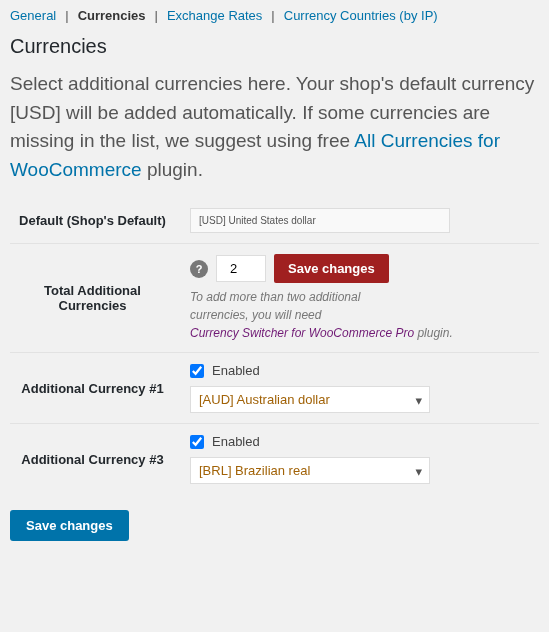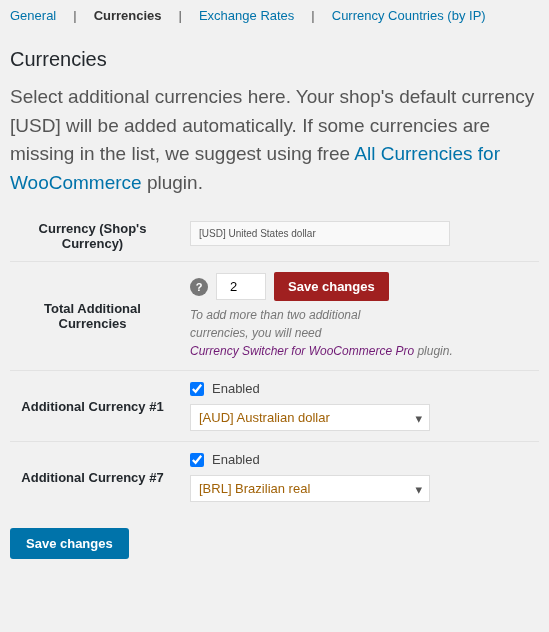--- a/index.html
+++ b/index.html
@@ -10,23 +10,23 @@
       color: #333;
       width: 549px;
       min-height: 632px;
     }
     .container {
       background: #f1f1f1;
       padding: 0 10px 20px 10px;
     }
     .nav-tabs {
       display: flex;
-      gap: 12px;
+      gap: 4px;
       padding: 8px 0 0 0;
-      margin-bottom: 25px;
+      margin-bottom: 12px;
       border-bottom: none;
     }
     .nav-tabs a {
       color: #0073aa;
       text-decoration: none;
       font-size: 13px;
     }
     .nav-tabs span {
       color: #555;
       font-size: 13px;
@@ -228,21 +228,21 @@
     <span>Select additional currencies here. Your shop's default currency [USD] will be added automatically. If some currencies are missing in the list, we suggest using free</span>
     <a href="#">All Currencies for WooCommerce</a>
     <span> plugin.</span>
   </p>
 
   
   <table class="form-table">
     <tbody>
 
       <tr>
-        <th class="th-row">Currency (Shop's Currency)</th>
+        <th class="th-row">Default (Shop's Default)</th>
         <td>
           <input type="text" class="input-text" readonly="" value="[USD] United States dollar" style="">
         </td>
       </tr>
 
       <tr class="row-border">
         <th class="th-row">Total Additional Currencies</th>
         <td>
           <div class="inline-row">
             <span class="help-icon">?</span>
@@ -270,21 +270,21 @@
               <option>[AUD] Australian dollar</option>
               <option>[USD] United States dollar</option>
               <option>[EUR] Euro</option>
               <option>[GBP] British pound</option>
             </select>
           </div>
         </td>
       </tr>
 
       <tr class="row-border">
-        <th class="section-label th-row">Additional Currency #7</th>
+        <th class="section-label th-row">Additional Currency #3</th>
         <td class="currency-td">
           <div class="check-row">
             <input type="checkbox" checked="" style="">
             <span class="check-label">Enabled</span>
           </div>
           <div class="select-wrap">
             <select class="select-currency">
               <option>[BRL] Brazilian real</option>
               <option>[USD] United States dollar</option>
               <option>[EUR] Euro</option>

